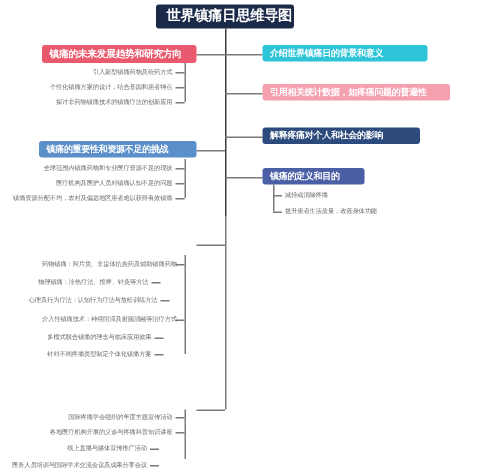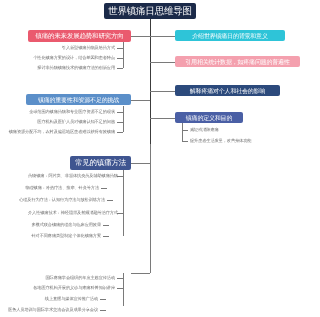--- a/index.html
+++ b/index.html
@@ -30,24 +30,24 @@
   .line.v { width: 1px; }
   .line.h { height: 1px; }
   .line.spine { background: #3c3c3c; width: 1px; }
 
   
   .node {
     position: absolute;
     box-sizing: border-box;
     display: flex;
     align-items: center;
-    justify-content: center;
+    justify-content: flex-start;
     border-radius: 2px;
     color: #ffffff;
-    font-weight: normal;
+    font-weight: bold;
     letter-spacing: -0.2px;
     white-space: nowrap;
     overflow: hidden;
     line-height: 1;
   }
 
   .node.title {
     background: #1b2a49;
     font-size: 9.5px;
     padding: 0 7px;
@@ -131,23 +131,20 @@
 
   <div class="line v" style="left:123px; top:106px; height:26px;"></div>
   <div class="line h" style="left:117px; top:112px; width:6px;"></div>
   <div class="leaf right-al" style="left:10px; top:110px; width:105px;">全球范围内镇痛药物和专业医疗资源不足的现状</div>
   <div class="line h" style="left:117px; top:122px; width:6px;"></div>
   <div class="leaf right-al" style="left:32px; top:120px; width:83px;">医疗机构及医护人员对镇痛认知不足的问题</div>
   <div class="line h" style="left:117px; top:132px; width:6px;"></div>
   <div class="leaf right-al" style="left:2px; top:130px; width:113px;">镇痛资源分配不均，农村及偏远地区患者难以获得有效镇痛</div>
 
   <div class="line h" style="left:131px; top:163px; width:19px;"></div>
-  <div class="node slate" style="left:70px; top:156px; width:61px;">
-    <span>常见的镇痛方法</span>
-  </div>
 
   <div class="line v" style="left:123px; top:170px; height:66px;"></div>
   <div class="line h" style="left:117px; top:176px; width:6px;"></div>
   <div class="leaf right-al" style="left:28px; top:174px; width:87px;">药物镇痛：阿片类、非甾体抗炎药及辅助镇痛药物</div>
   <div class="line h" style="left:101px; top:188px; width:6px;"></div>
   <div class="leaf right-al" style="left:20px; top:186px; width:79px;">物理镇痛：冷热疗法、按摩、针灸等方法</div>
   <div class="line h" style="left:107px; top:200px; width:6px;"></div>
   <div class="leaf right-al" style="left:12px; top:198px; width:93px;">心理及行为疗法：认知行为疗法与放松训练方法</div>
   <div class="line h" style="left:117px; top:213px; width:6px;"></div>
   <div class="leaf right-al" style="left:28px; top:211px; width:87px;">介入性镇痛技术：神经阻滞及射频消融等治疗方式</div>

